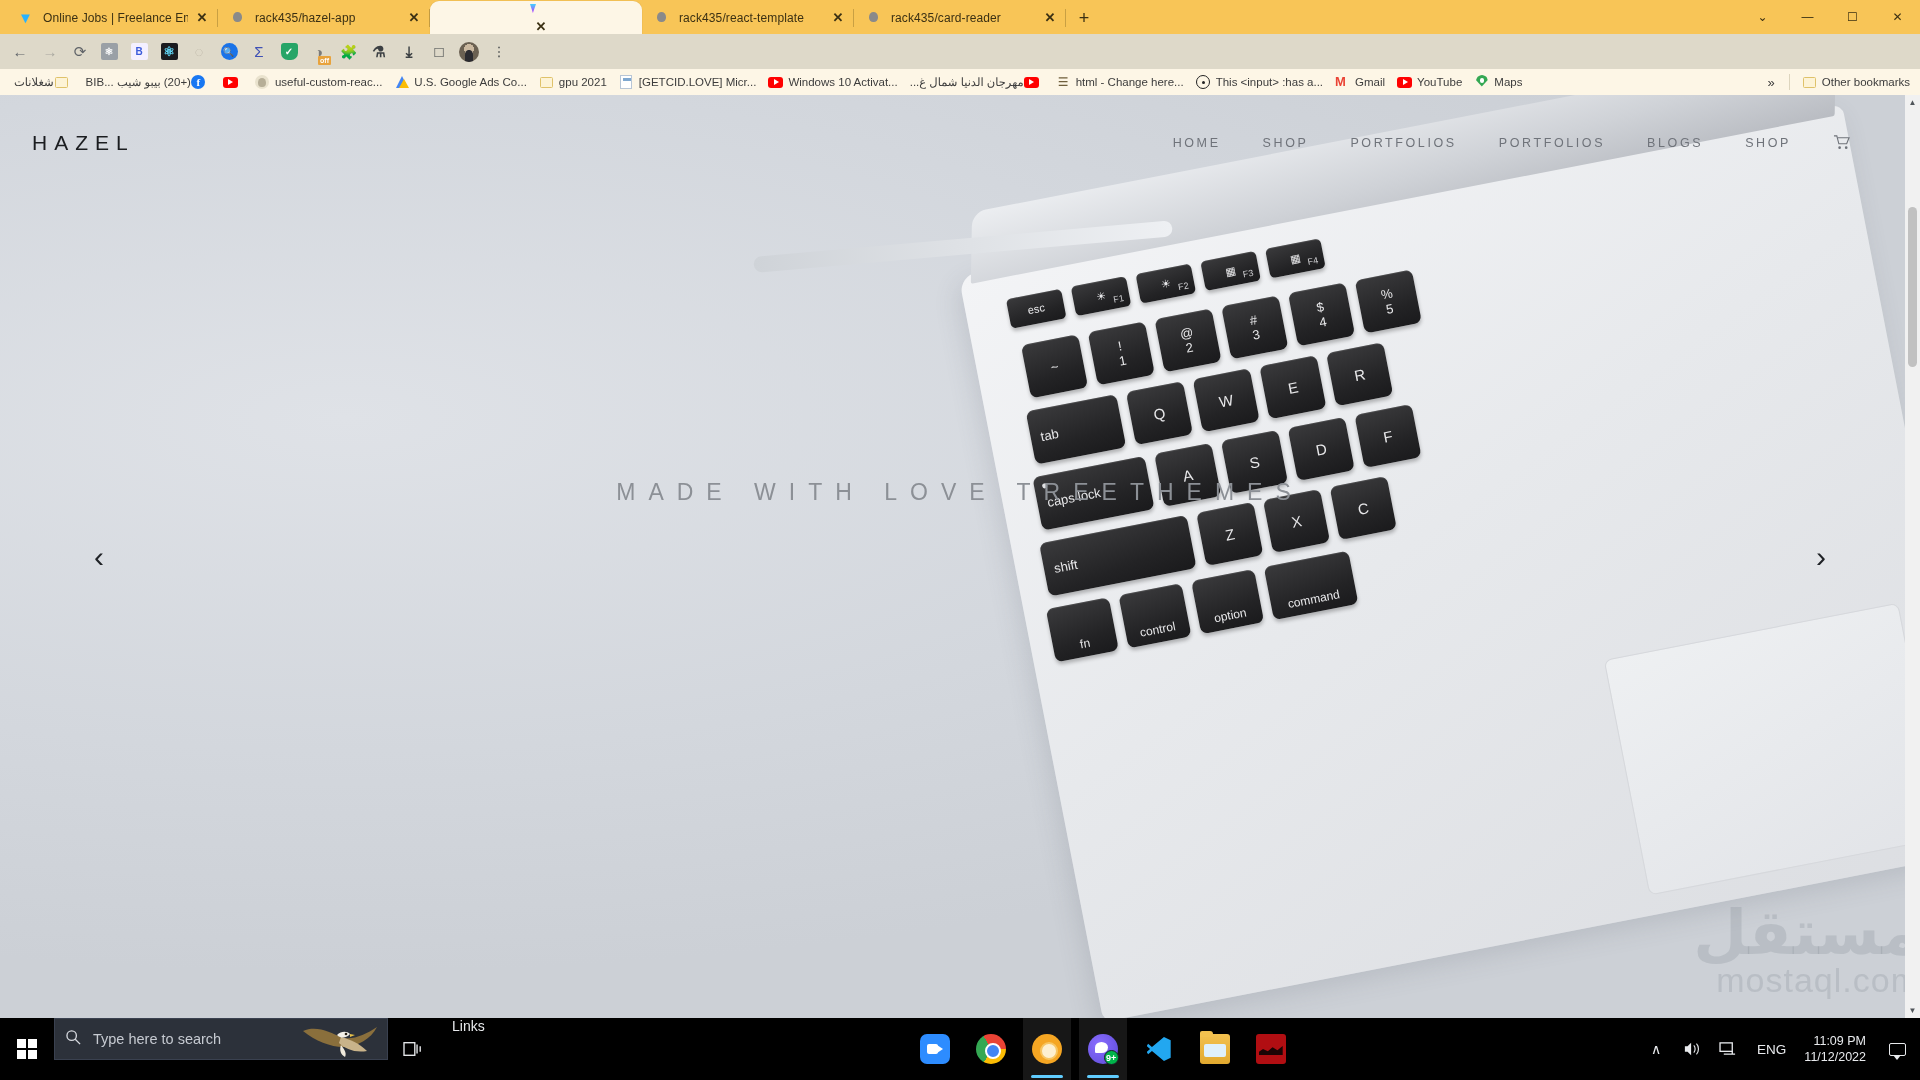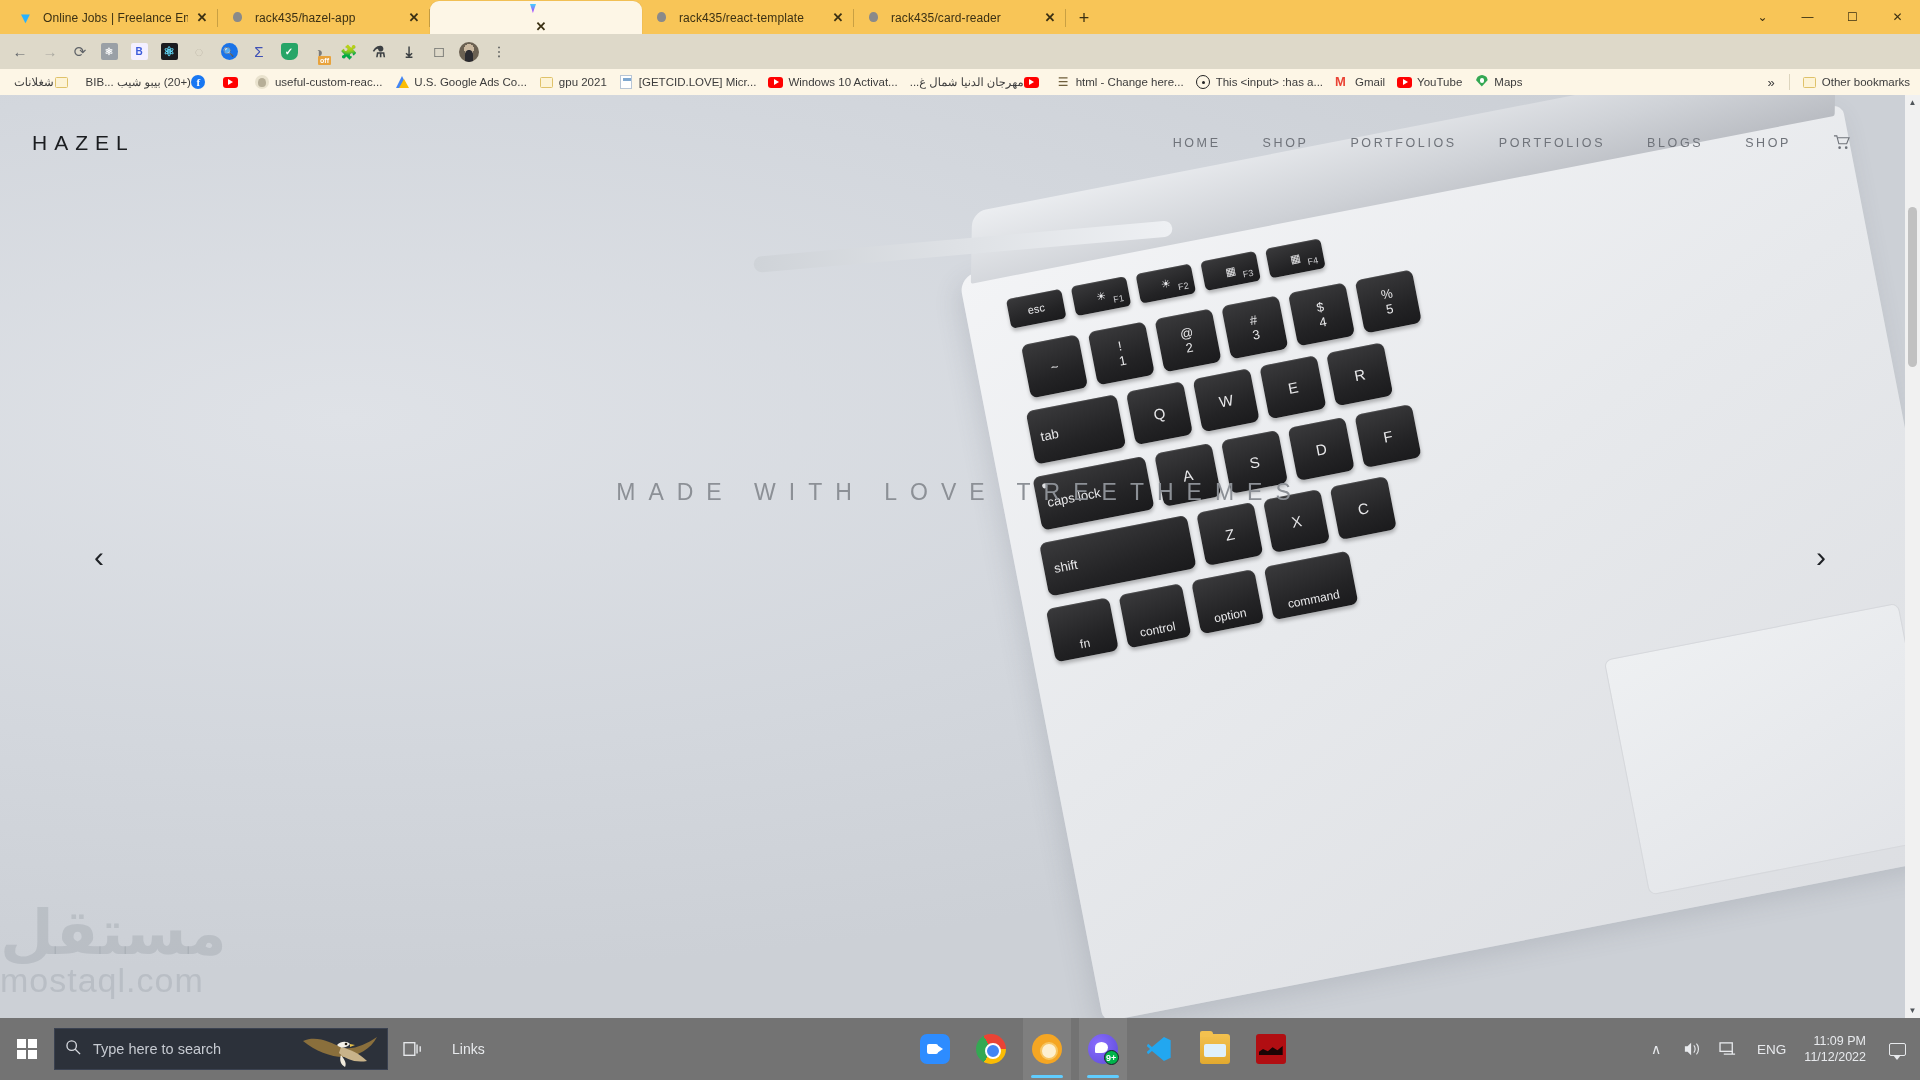--- a/index.html
+++ b/index.html
@@ -363,22 +363,22 @@
   .carousel-arrow {
     position: absolute; top: 50%; transform: translateY(-50%);
     font-size: 30px; color: #202327; z-index: 6;
     font-family: "Liberation Sans", sans-serif; line-height: 1;
   }
   .carousel-arrow.left { left: 94px; }
   .carousel-arrow.right { right: 94px; }
 
   
   .watermark {
-    position: absolute; left: 0; right: 0; bottom: 18px;
-    display: flex; flex-direction: column; align-items: flex-start;
+    position: absolute; left: 17px; right: 0; bottom: 18px;
+    display: flex; flex-direction: column; align-items: flex-end;
     z-index: 4; pointer-events: none;
   }
   .wm-ar {
     font-size: 62px; color: rgba(120,126,136,.22); line-height: .95;
     direction: rtl; font-family: "DejaVu Sans", sans-serif; font-weight: 700;
   }
   .wm-en {
     font-size: 34px; color: rgba(120,126,136,.22); letter-spacing: 1px;
     margin-top: -2px; font-weight: 400;
   }
@@ -394,22 +394,22 @@
   }
   .page-scroll .sb-arrow {
     position:absolute; left:0; width:15px; height:15px;
     display:flex;align-items:center;justify-content:center;
     font-size:8px;color:#50555a;
   }
 
   
   .taskbar {
     position: absolute; left: 0; bottom: 0;
-    width: 1920px; height: 62px; background: #737373;
-    display: flex; align-items: center; color: #e8eaed;
+    width: 1920px; height: 62px; background: #000000;
+    display: flex; align-items: flex-start; color: #e8eaed;
   }
   .start-btn {
     width: 54px; height: 62px;
     display: flex; align-items: center; justify-content: center;
   }
   .win-logo {
     width: 20px; height: 20px;
     display: grid; grid-template-columns: 1fr 1fr; grid-template-rows: 1fr 1fr;
     gap: 2.5px;
   }

